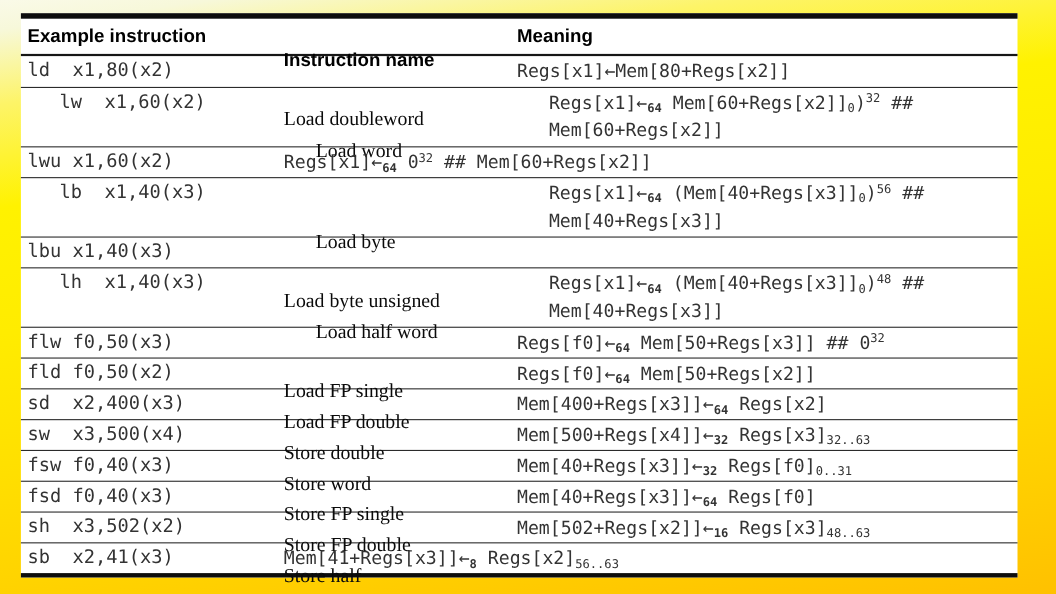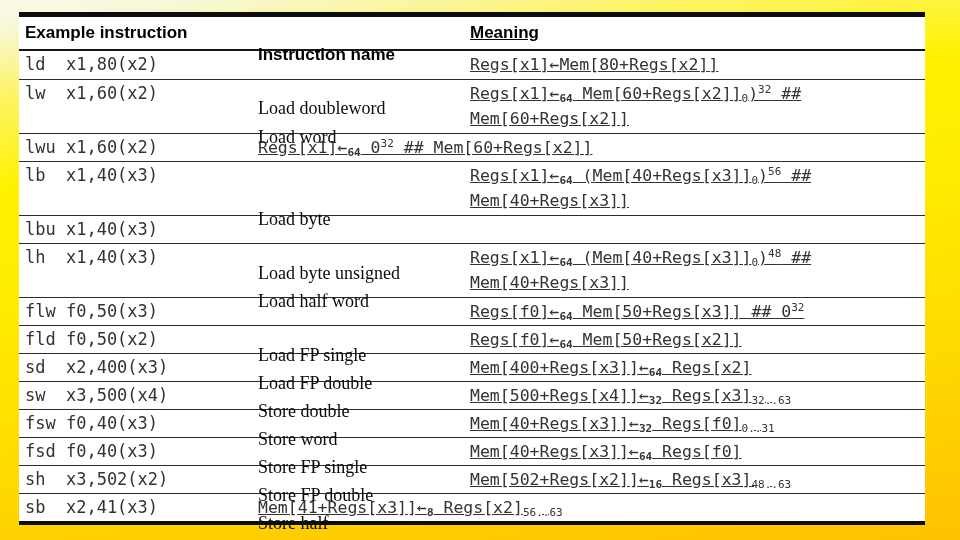--- a/index.html
+++ b/index.html
@@ -22,30 +22,30 @@
     border-bottom:2px solid #161616;
     font-family:"Liberation Sans",sans-serif;
     font-weight:bold;font-size:17px;color:#000;
   }
   .row{
     display:flex;height:28px;box-sizing:border-box;
     border-top:1.5px solid #2b2b2b;
     align-items:flex-start;
   }
   .row:first-child{border-top:none;justify-content:center;}
-  .row.tall{height:54px;}
+  .row.tall{height:54px;padding-left:29px;}
   .c1{width:239px;padding-left:6px;box-sizing:border-box;
       font-family:"DejaVu Sans Mono",monospace;font-size:17px;
       line-height:25px;color:#333;white-space:pre;padding-top:1px;}
   .c2{width:212px;box-sizing:border-box;
       font-family:"Liberation Serif",serif;font-size:18px;
       line-height:25px;color:#0a0a0a;padding-top:1px;margin-top:44px;}
   .c3{flex:1;box-sizing:border-box;
       font-family:"DejaVu Sans Mono",monospace;font-size:16.5px;
-      line-height:25px;color:#333;padding-top:1px;text-decoration:underline;}
+      line-height:25px;color:#333;padding-top:1px;}
   .thead .c1,.thead .c2,.thead .c3{
       font-family:"Liberation Sans",sans-serif;font-size:17px;
       font-weight:bold;color:#000;padding-top:0;line-height:normal;}
   sub{font-size:11px;line-height:0;vertical-align:-3px;letter-spacing:0;}
   sub.w{font-weight:bold;}
   sup{font-size:11px;line-height:0;vertical-align:6px;letter-spacing:0;}
 </style>
 </head>
 <body>
 

